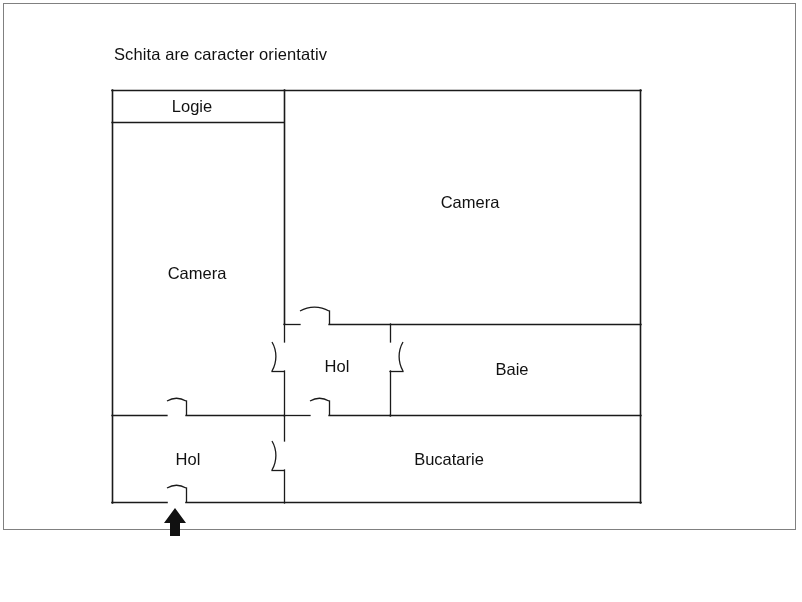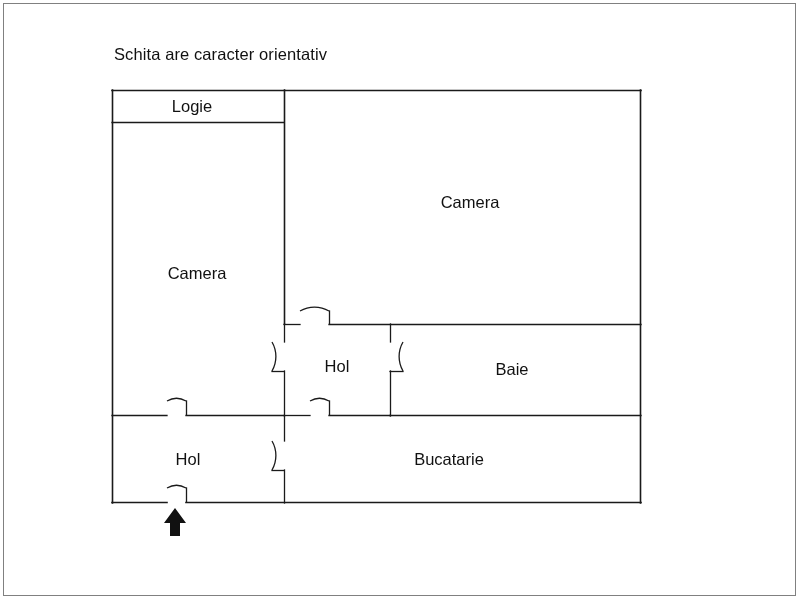--- a/index.html
+++ b/index.html
@@ -12,21 +12,21 @@
     height: 602px;
     font-family: "Liberation Sans", sans-serif;
     position: relative;
     overflow: hidden;
   }
   #page-frame {
     position: absolute;
     left: 3px;
     top: 3px;
     width: 793px;
-    height: 593px;
+    height: 527px;
     border: 1px solid #808080;
     box-sizing: border-box;
     background: #ffffff;
   }
   #plan-title {
     position: absolute;
     left: 110px;
     top: 41px;
     font-size: 16.5px;
     color: #111111;

